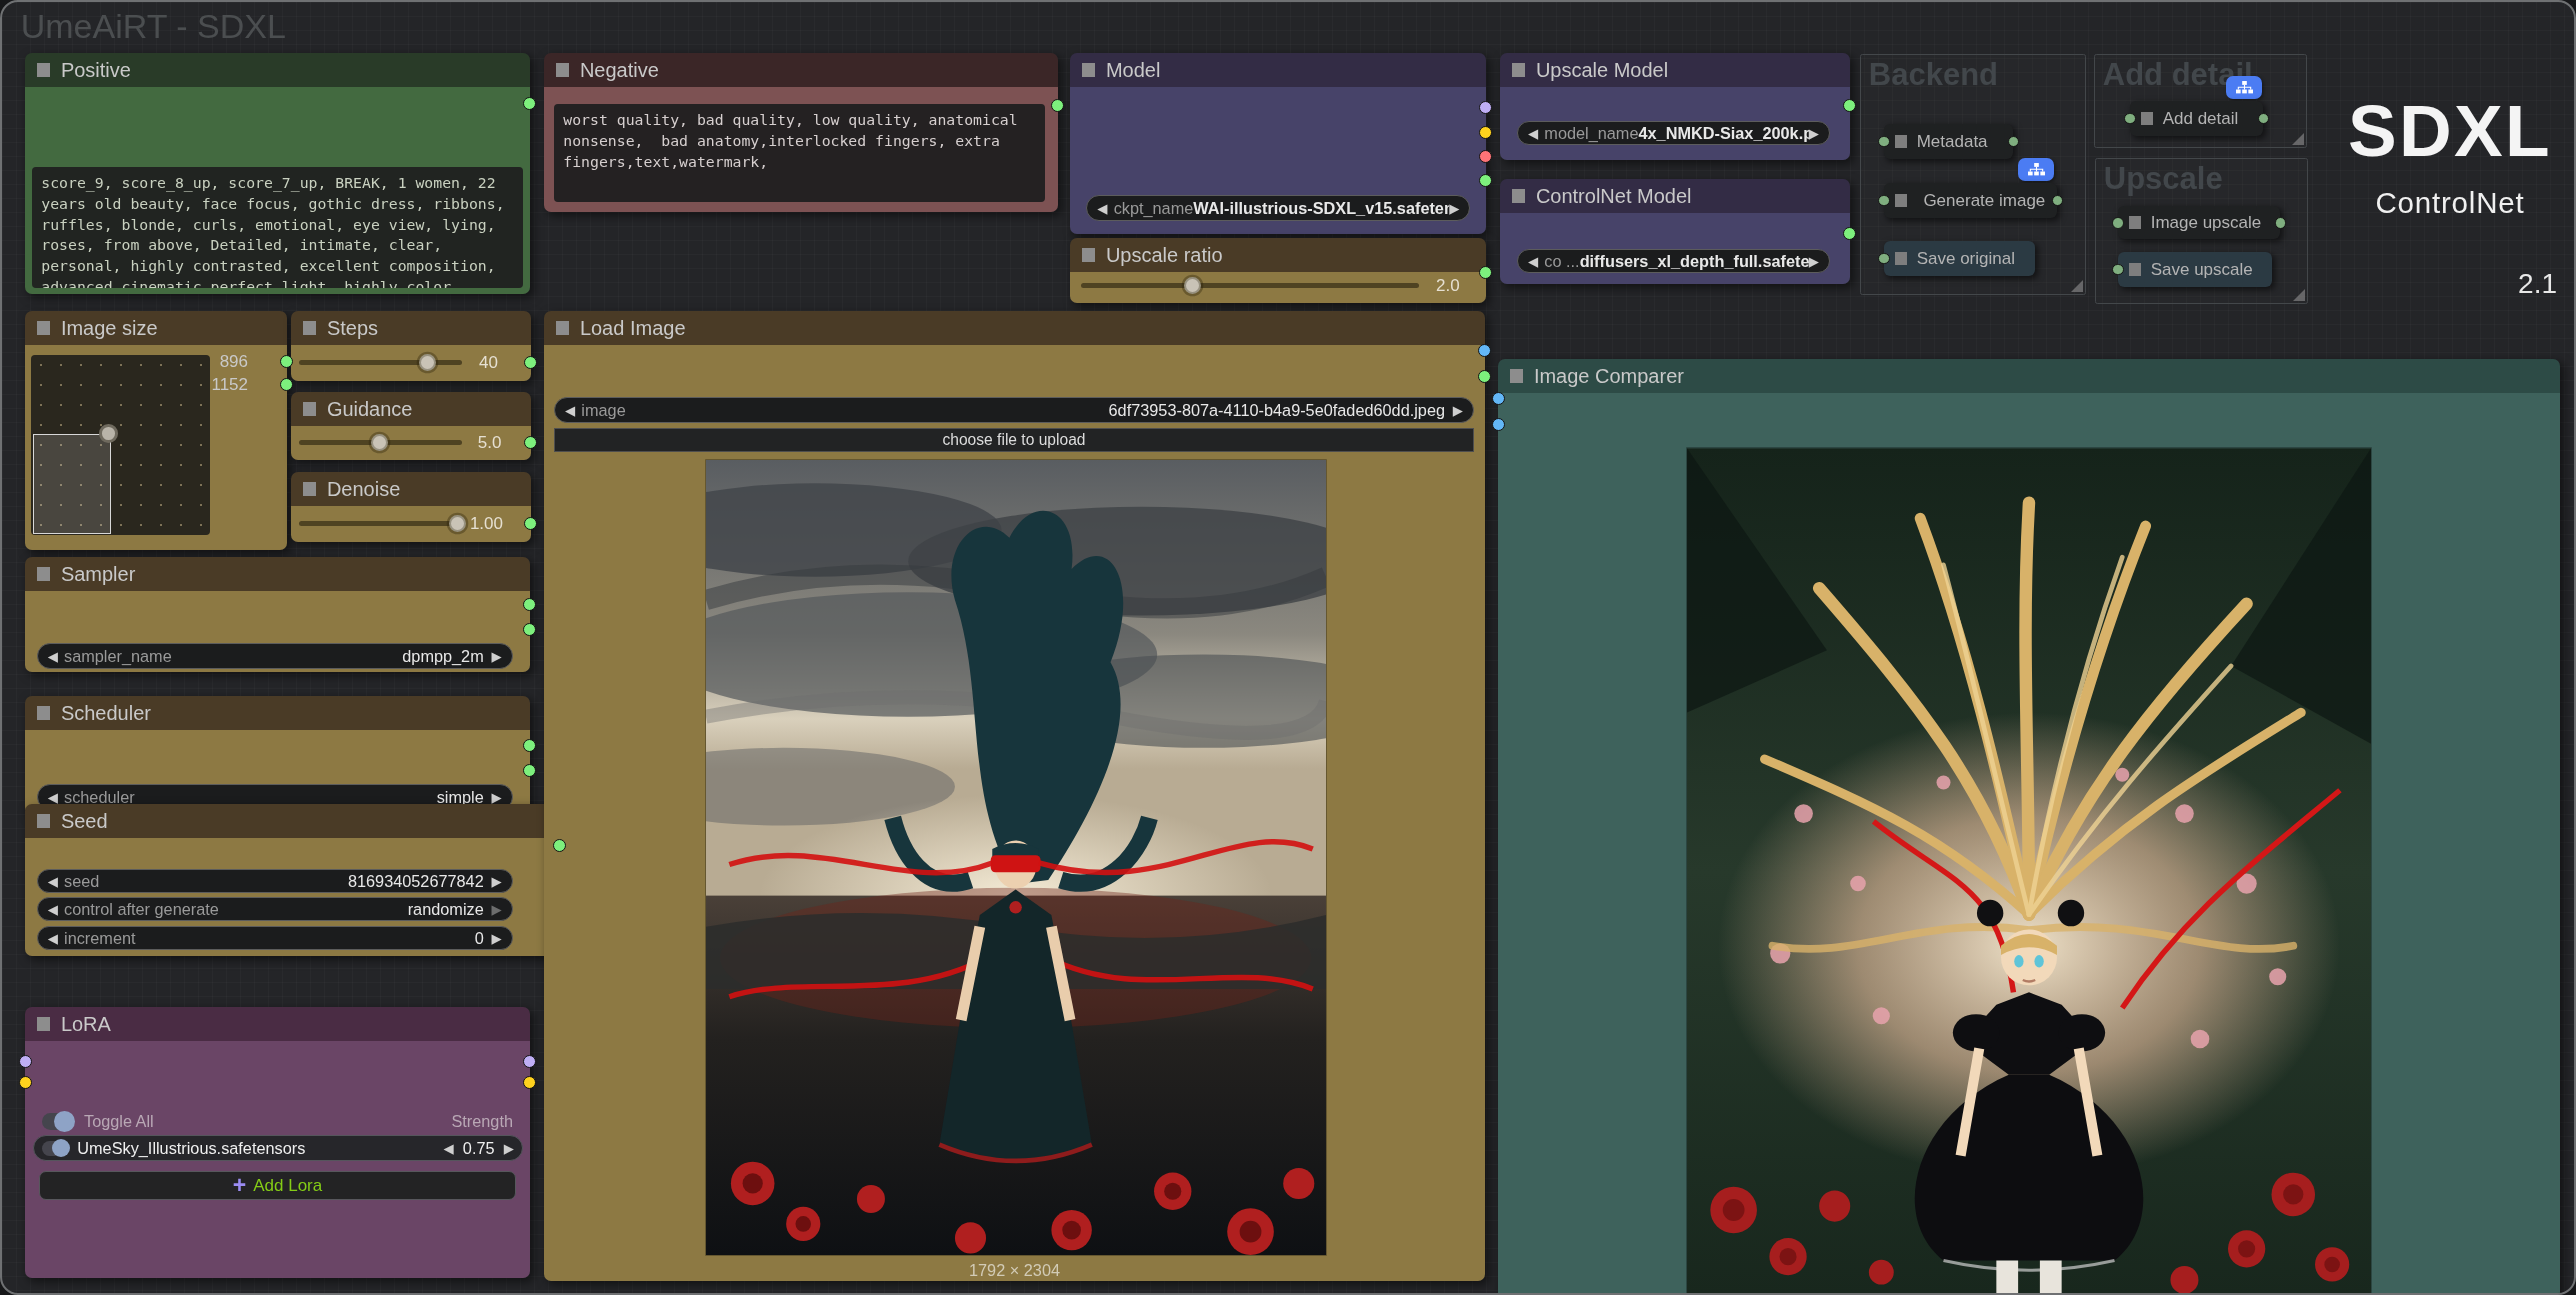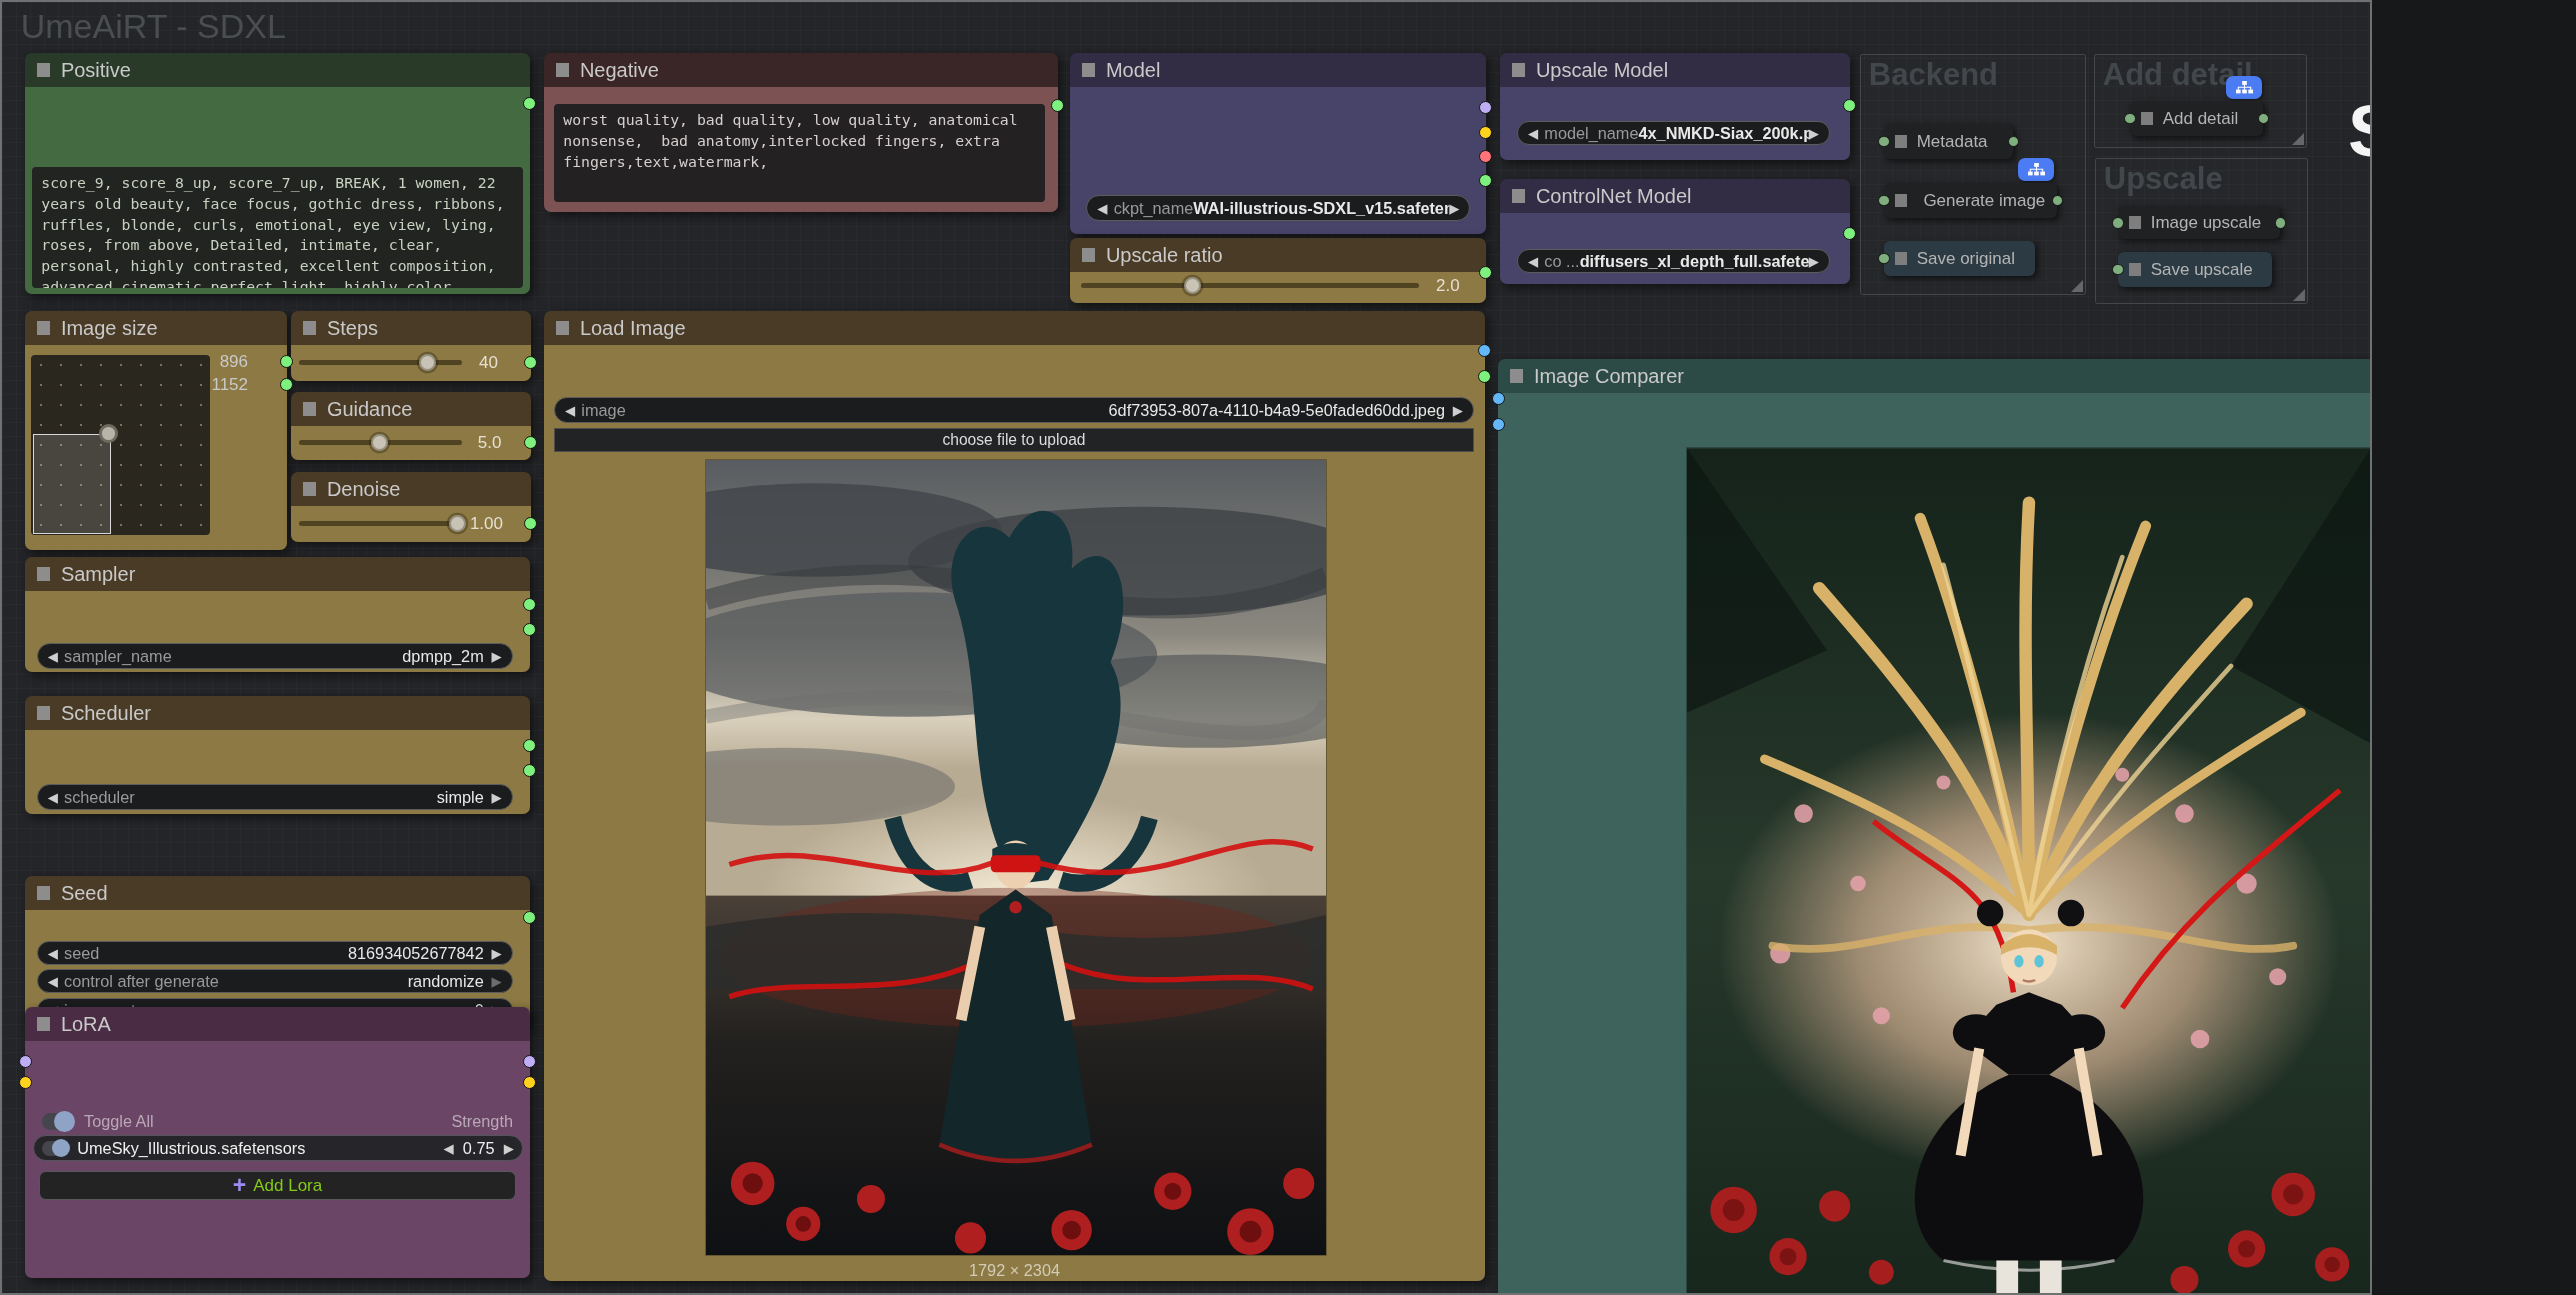--- a/index.html
+++ b/index.html
@@ -1,19 +1,19 @@
 <!DOCTYPE html>
 <html style="font-size:12.4px"><head>
 <meta charset="utf-8">
 <style>
   html,body{margin:0;padding:0;background:#17181a;}
-  .canvas{position:relative;width:2372px;height:1295px;background:#242528;
+  .canvas{position:relative;width:2576px;height:1295px;background:#242528;
     background-image:linear-gradient(rgba(255,255,255,.022) 0.8px,transparent 0.8px),
                      linear-gradient(90deg,rgba(255,255,255,.022) 0.8px,transparent 0.8px);
-    background-size:14px 14px;border:2.3px solid #6f7173;border-radius:0;
+    background-size:14px 14px;border:2.3px solid #6f7173;border-radius:18px;
     box-sizing:border-box;overflow:hidden;font-family:"Liberation Sans",sans-serif;text-decoration:underline;}
   .apptitle{position:absolute;left:18.7px;top:4.7px;font-size:34px;color:#4b4e50;font-weight:500;}
 
   .node{position:absolute;border-radius:7px;box-shadow:3.9px 3.9px 9.3px rgba(0,0,0,.5);}
   .hdr{position:absolute;left:0;top:0;right:0;height:34px;border-radius:7px 7px 0 0;
        display:flex;align-items:center;gap:11px;padding:0 11.7px;color:#c9c9c9;font-size:20px;box-sizing:border-box;}
   .cbox{width:13.2px;height:13.2px;background:#8d8d8d;flex:none;}
   .nbody{position:absolute;left:0;top:34px;right:0;bottom:0;border-radius:0 0 7px 7px;}
 
   .green .hdr{background:#293b28}.green .nbody{background:#436a40}
@@ -318,21 +318,21 @@
     <span class="dot d-green" style="right:-6.2px;top:43px;"></span>
     <span class="dot d-green" style="right:-6.2px;top:68px;"></span>
     <div class="pill rval" style="left:11.7px;top:88px;width:476px;height:26px;">
       <span class="arr arr-l"></span>
       <span class="lab">scheduler</span>
       <span class="val">simple</span>
       <span class="arr arr-r"></span>
     </div>
   </div>
 
-  <div class="node brown" style="left:23px;top:874px;width:505px;height:152px;">
+  <div class="node brown" style="left:23px;top:802px;width:505px;height:152px;padding-left:30px;">
     <div class="hdr">
       <span class="cbox"></span>
       <span>Seed</span>
     </div>
     <div class="nbody"></div>
     <span class="dot d-green" style="right:-6.2px;top:35px;"></span>
     <div class="pill rval" style="left:11.7px;top:65px;width:476px;height:24px;">
       <span class="arr arr-l"></span>
       <span class="lab">seed</span>
       <span class="val">816934052677842</span>

